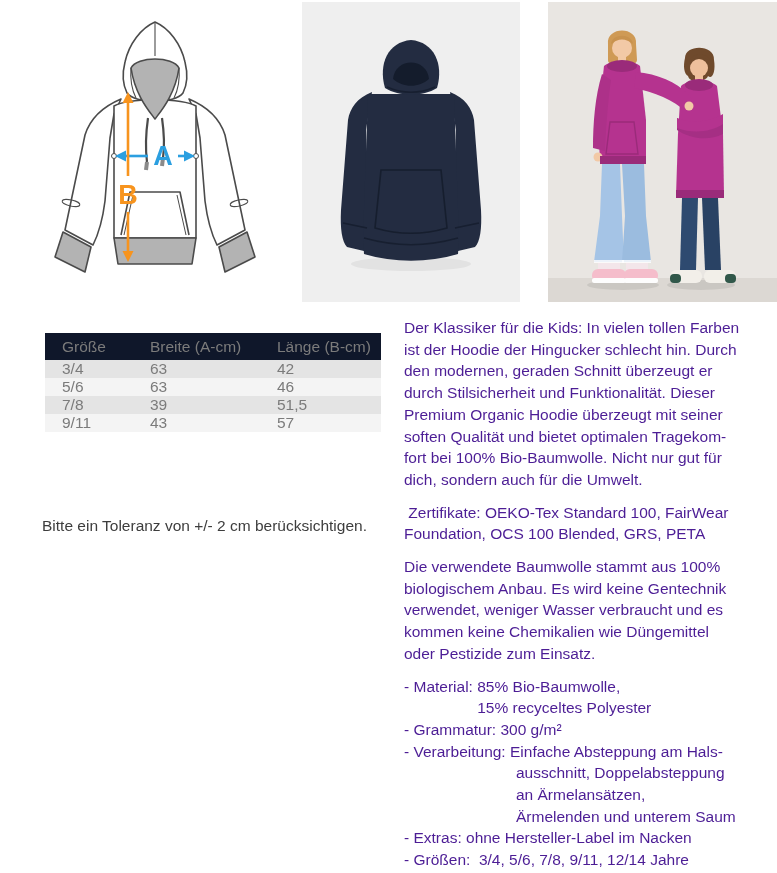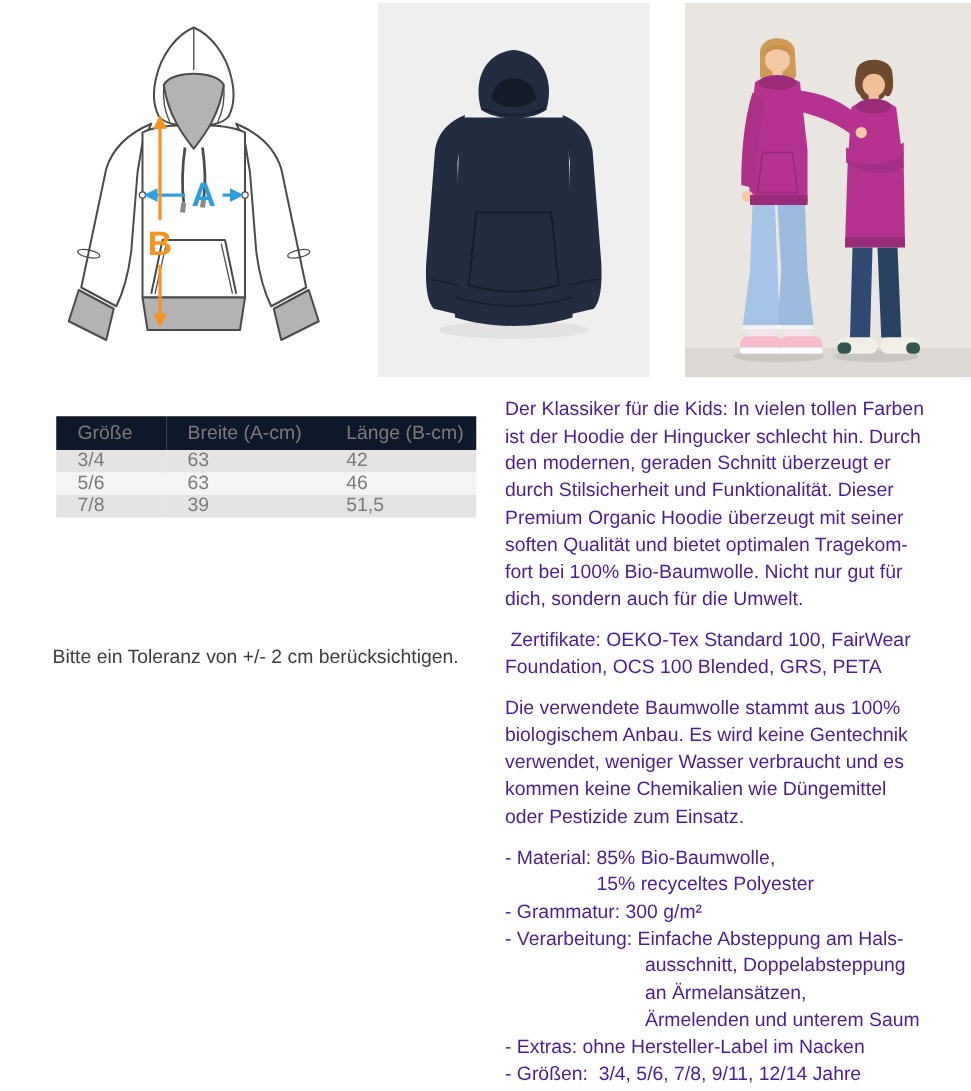--- a/index.html
+++ b/index.html
@@ -181,20 +181,25 @@
       </tr>
       <tr>
         <td>5/6</td>
         <td>63</td>
         <td>46</td>
       </tr>
       <tr>
         <td>7/8</td>
         <td>39</td>
         <td>51,5</td>
+      </tr>
+      <tr>
+        <td>9/11</td>
+        <td>43</td>
+        <td>57</td>
       </tr>
     </tbody>
   </table>
 </div>
 
 <div class="abs tolerance-note">Bitte ein Toleranz von +/- 2 cm berücksichtigen.</div>
 
 <div class="abs description">
   <p class="desc">Der Klassiker für die Kids: In vielen tollen Farben
 ist der Hoodie der Hingucker schlecht hin. Durch

